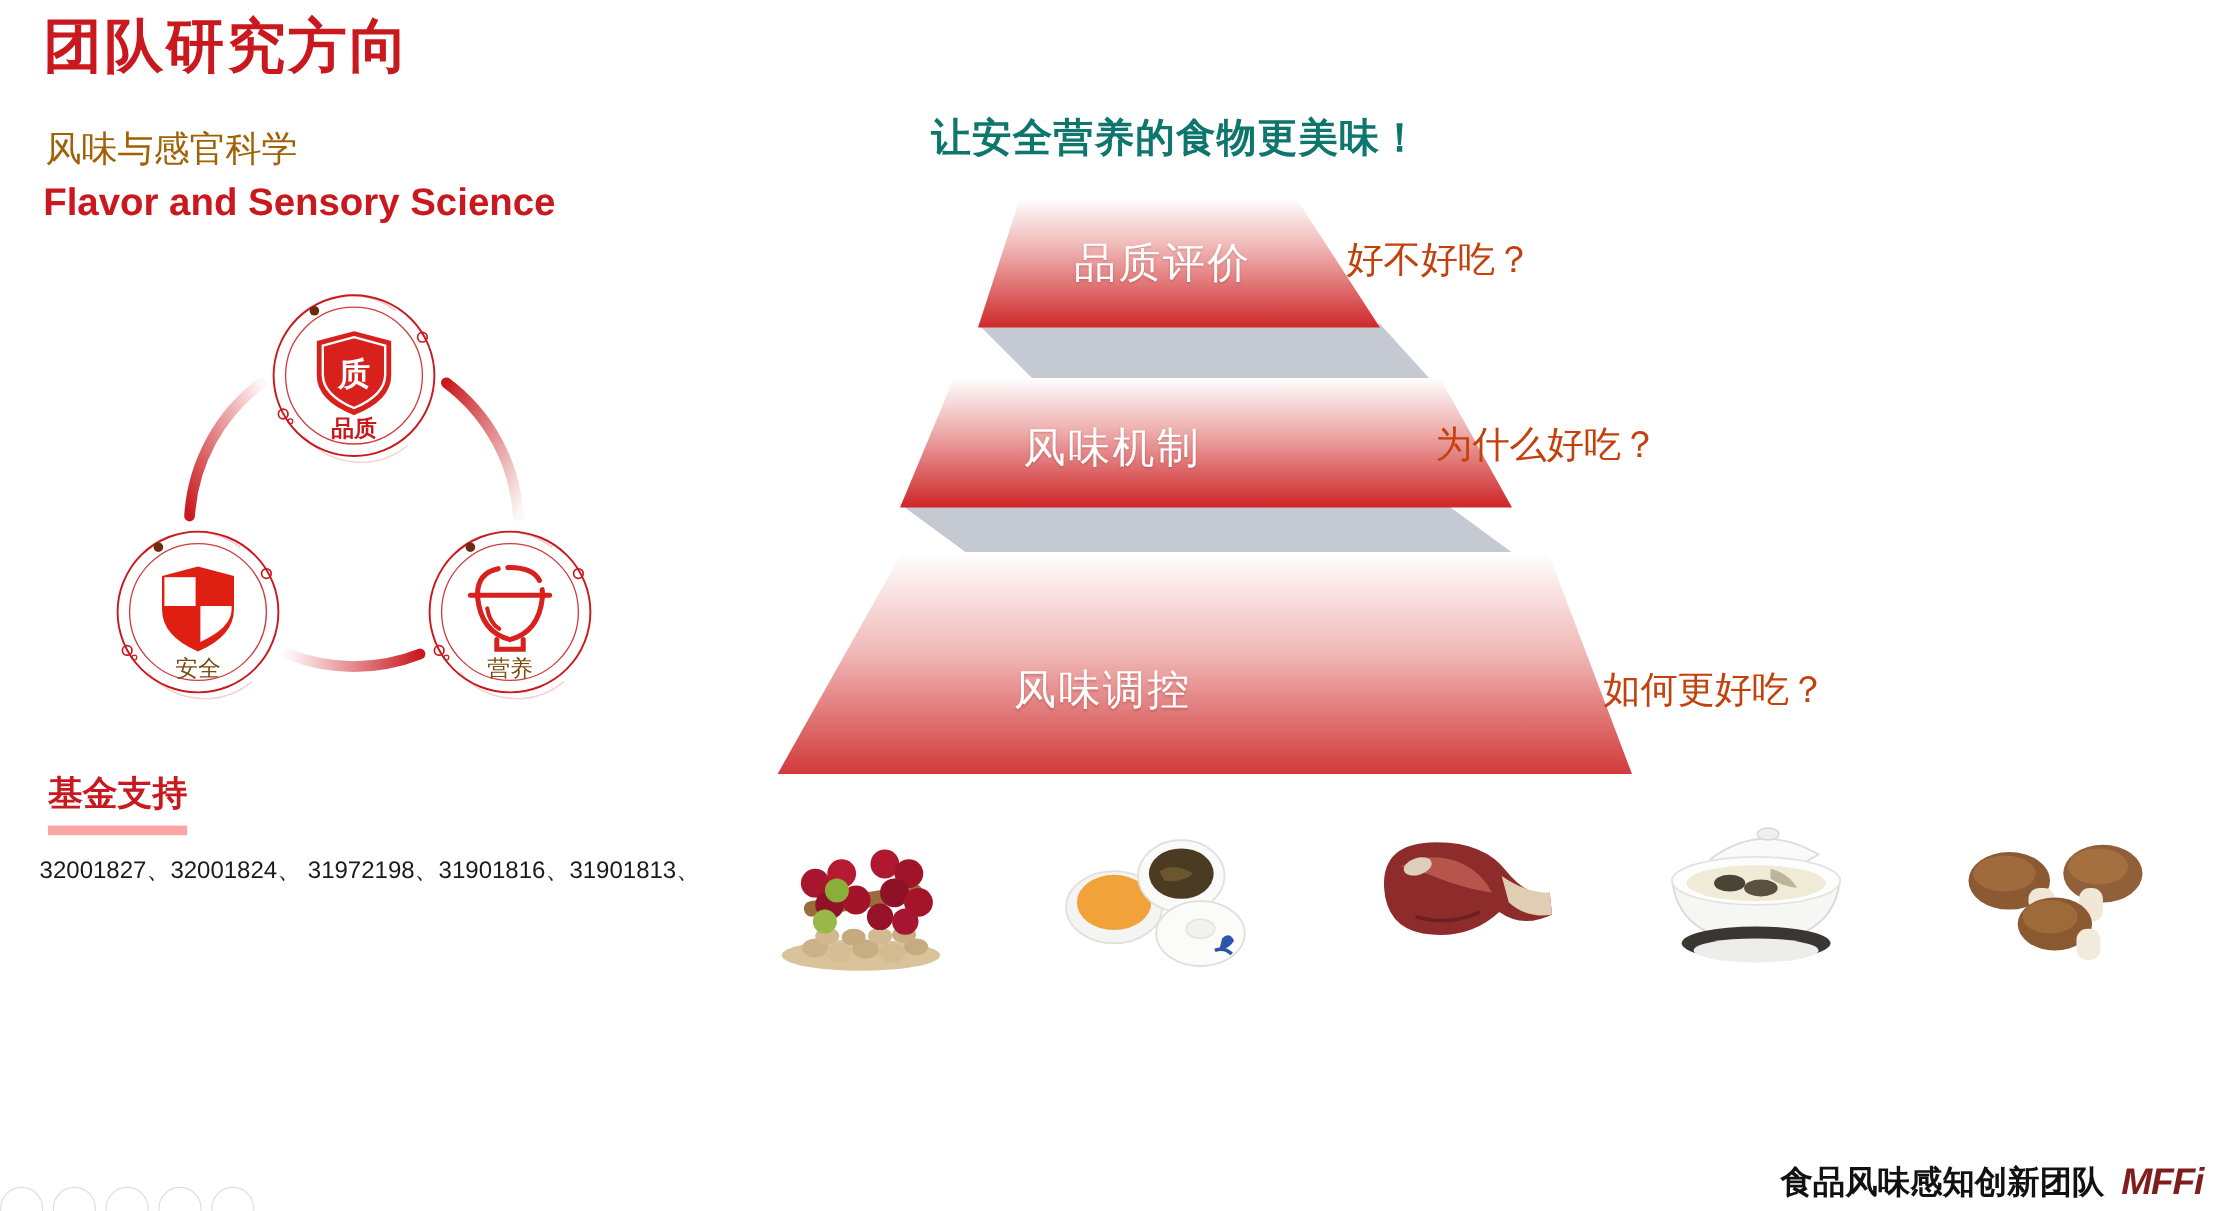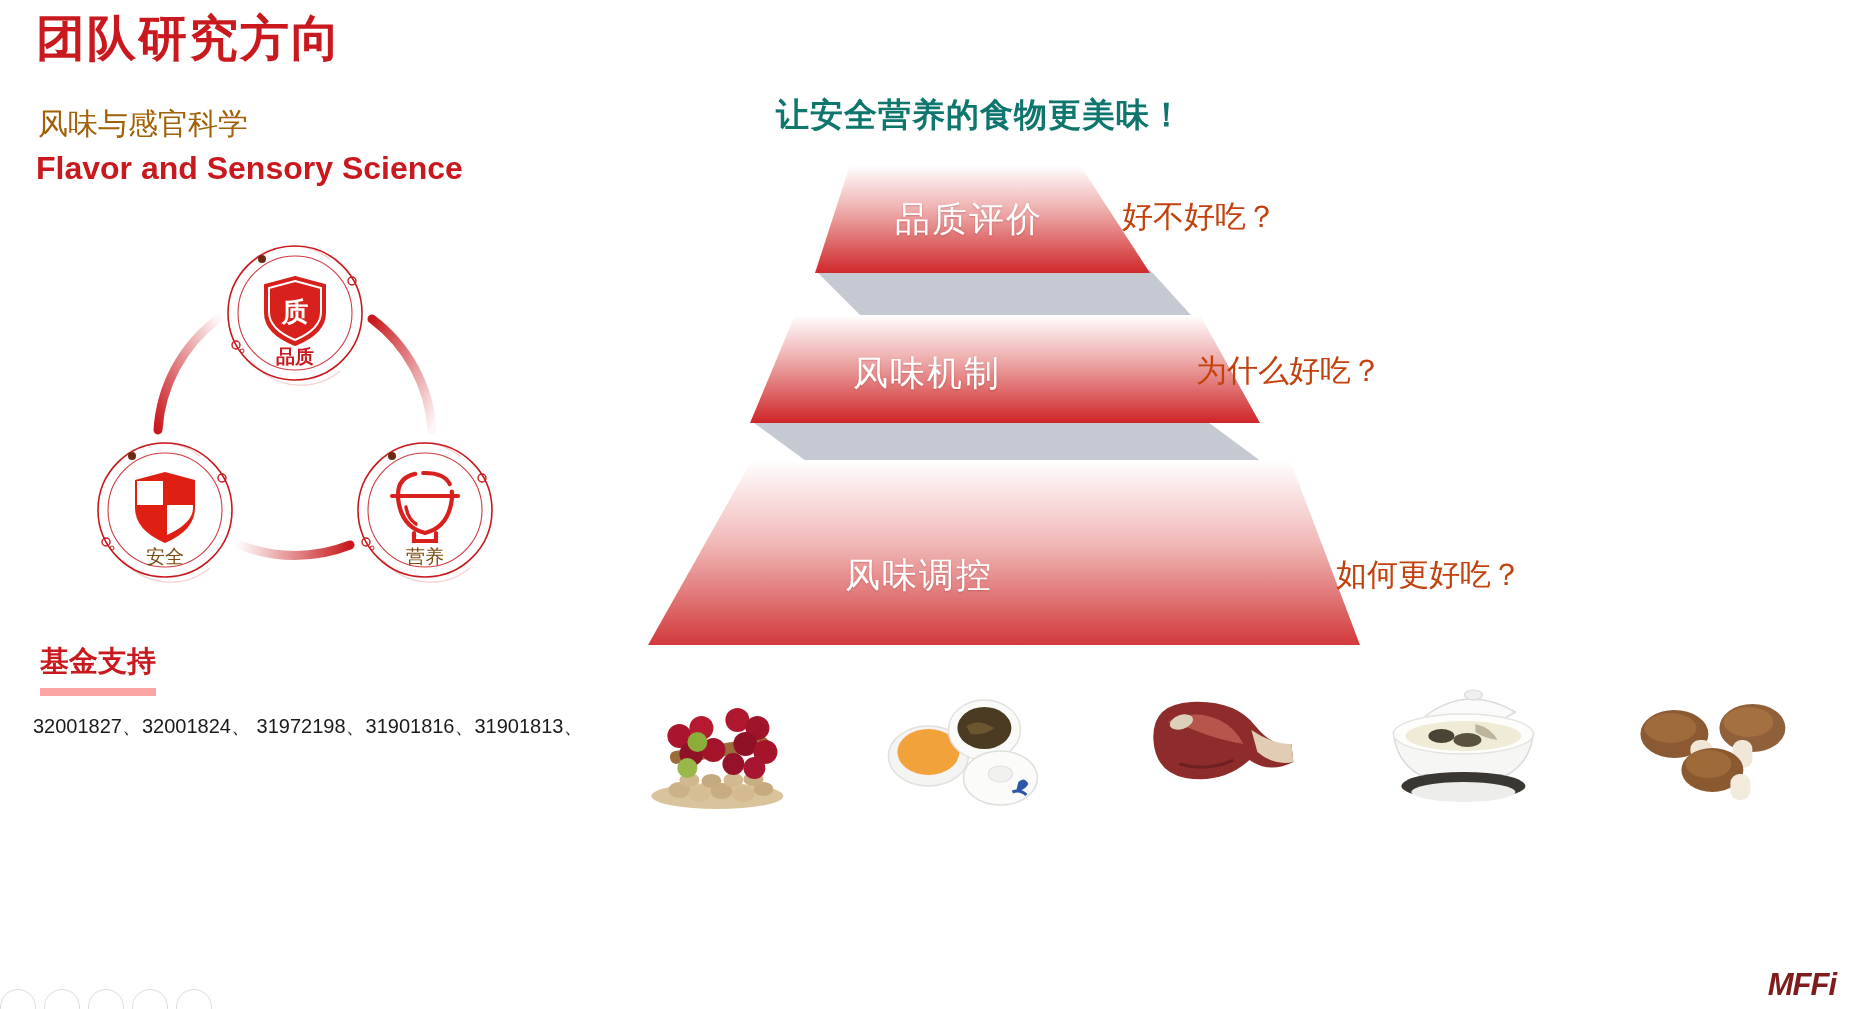--- a/index.html
+++ b/index.html
@@ -415,20 +415,21 @@
         <ellipse cx="100" cy="92" rx="31" ry="22" fill="#8A5930"></ellipse>
         <ellipse cx="96" cy="86" rx="23" ry="14" fill="#9E6A3A"></ellipse>
         <rect x="118" y="96" width="20" height="26" rx="9" fill="#F2EADB"></rect>
       </g>
     </svg>
   </div>
 
 </div>
 
 <div id="team-logo">
+  <div id="team-logo-text">食品风味感知创新团队</div>
   <div id="team-logo-mark">MFFi</div>
 </div>
 
 <div id="deco-dots">
   <span></span>
   <span></span>
   <span></span>
   <span></span>
   <span></span>
 </div>

